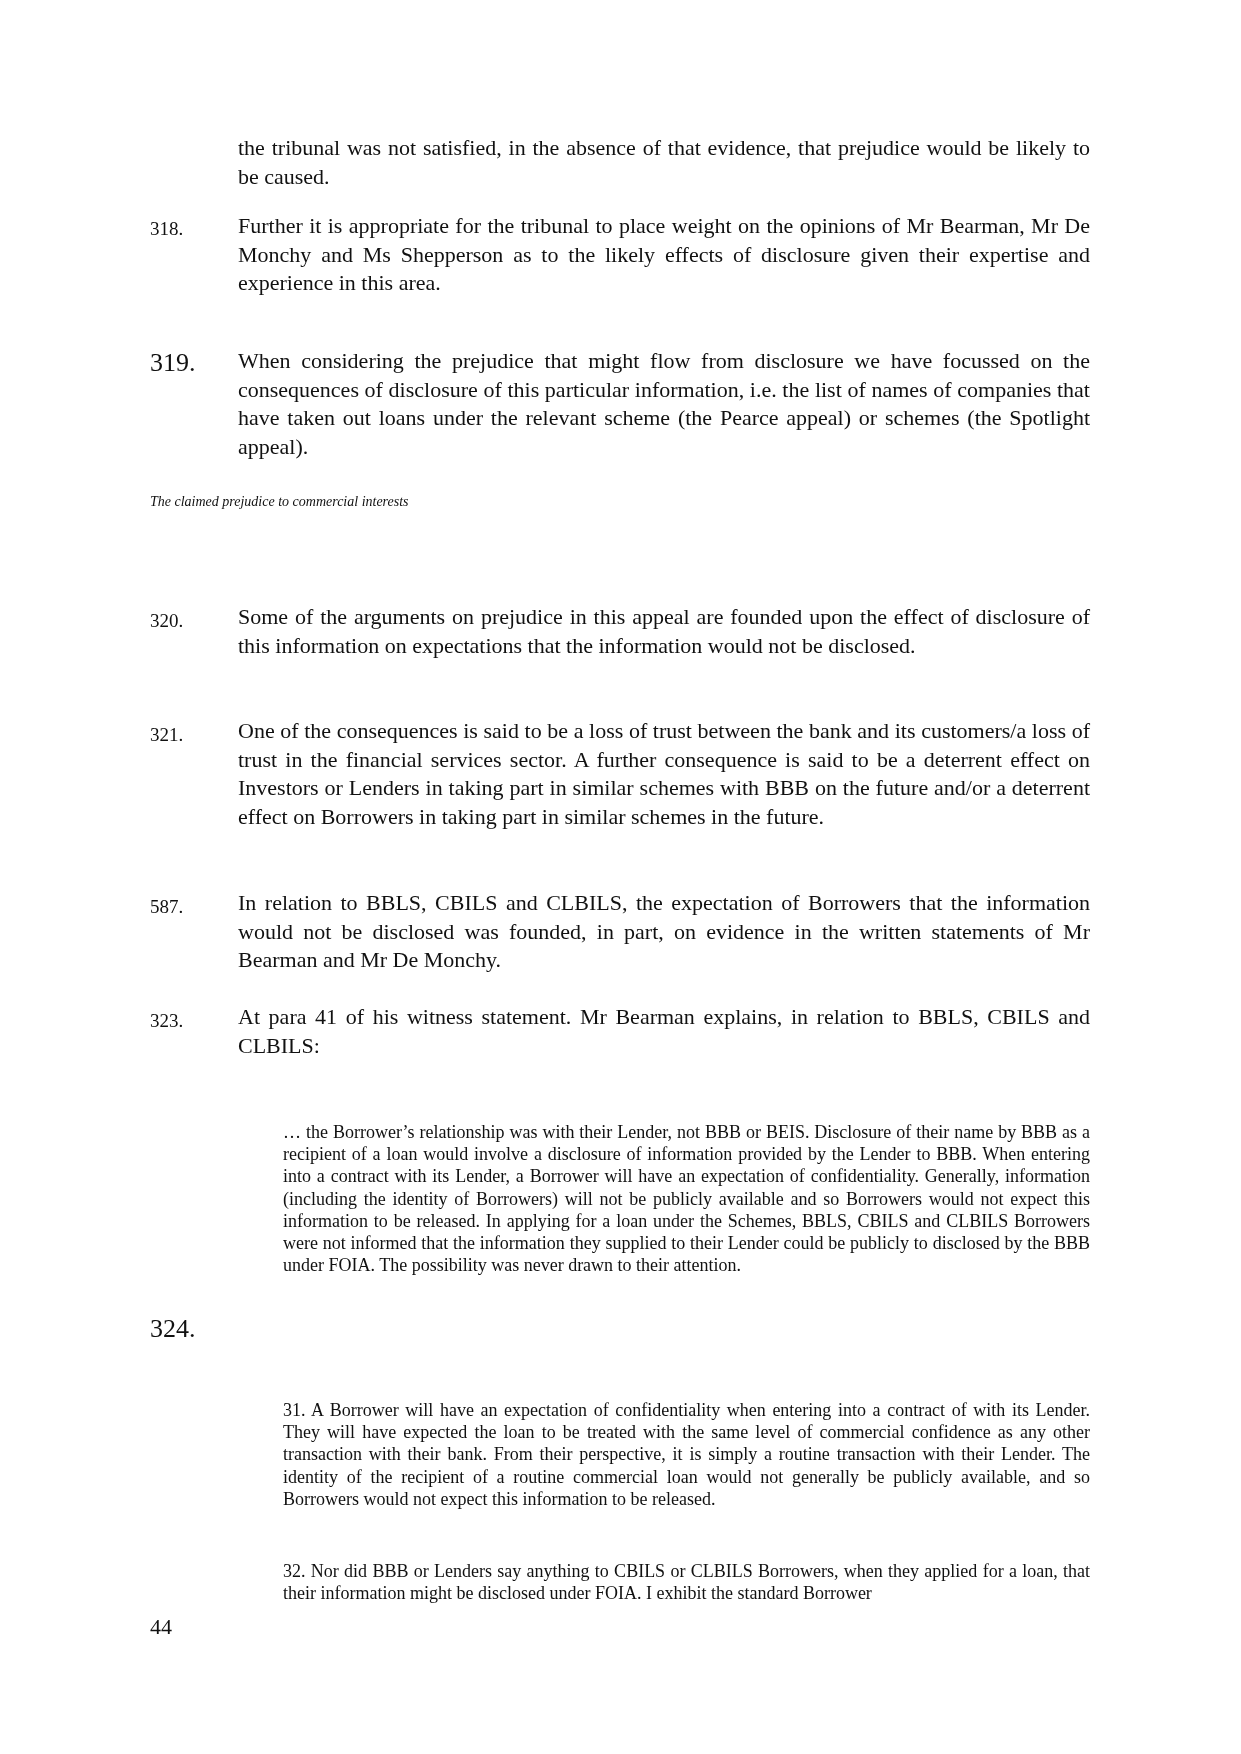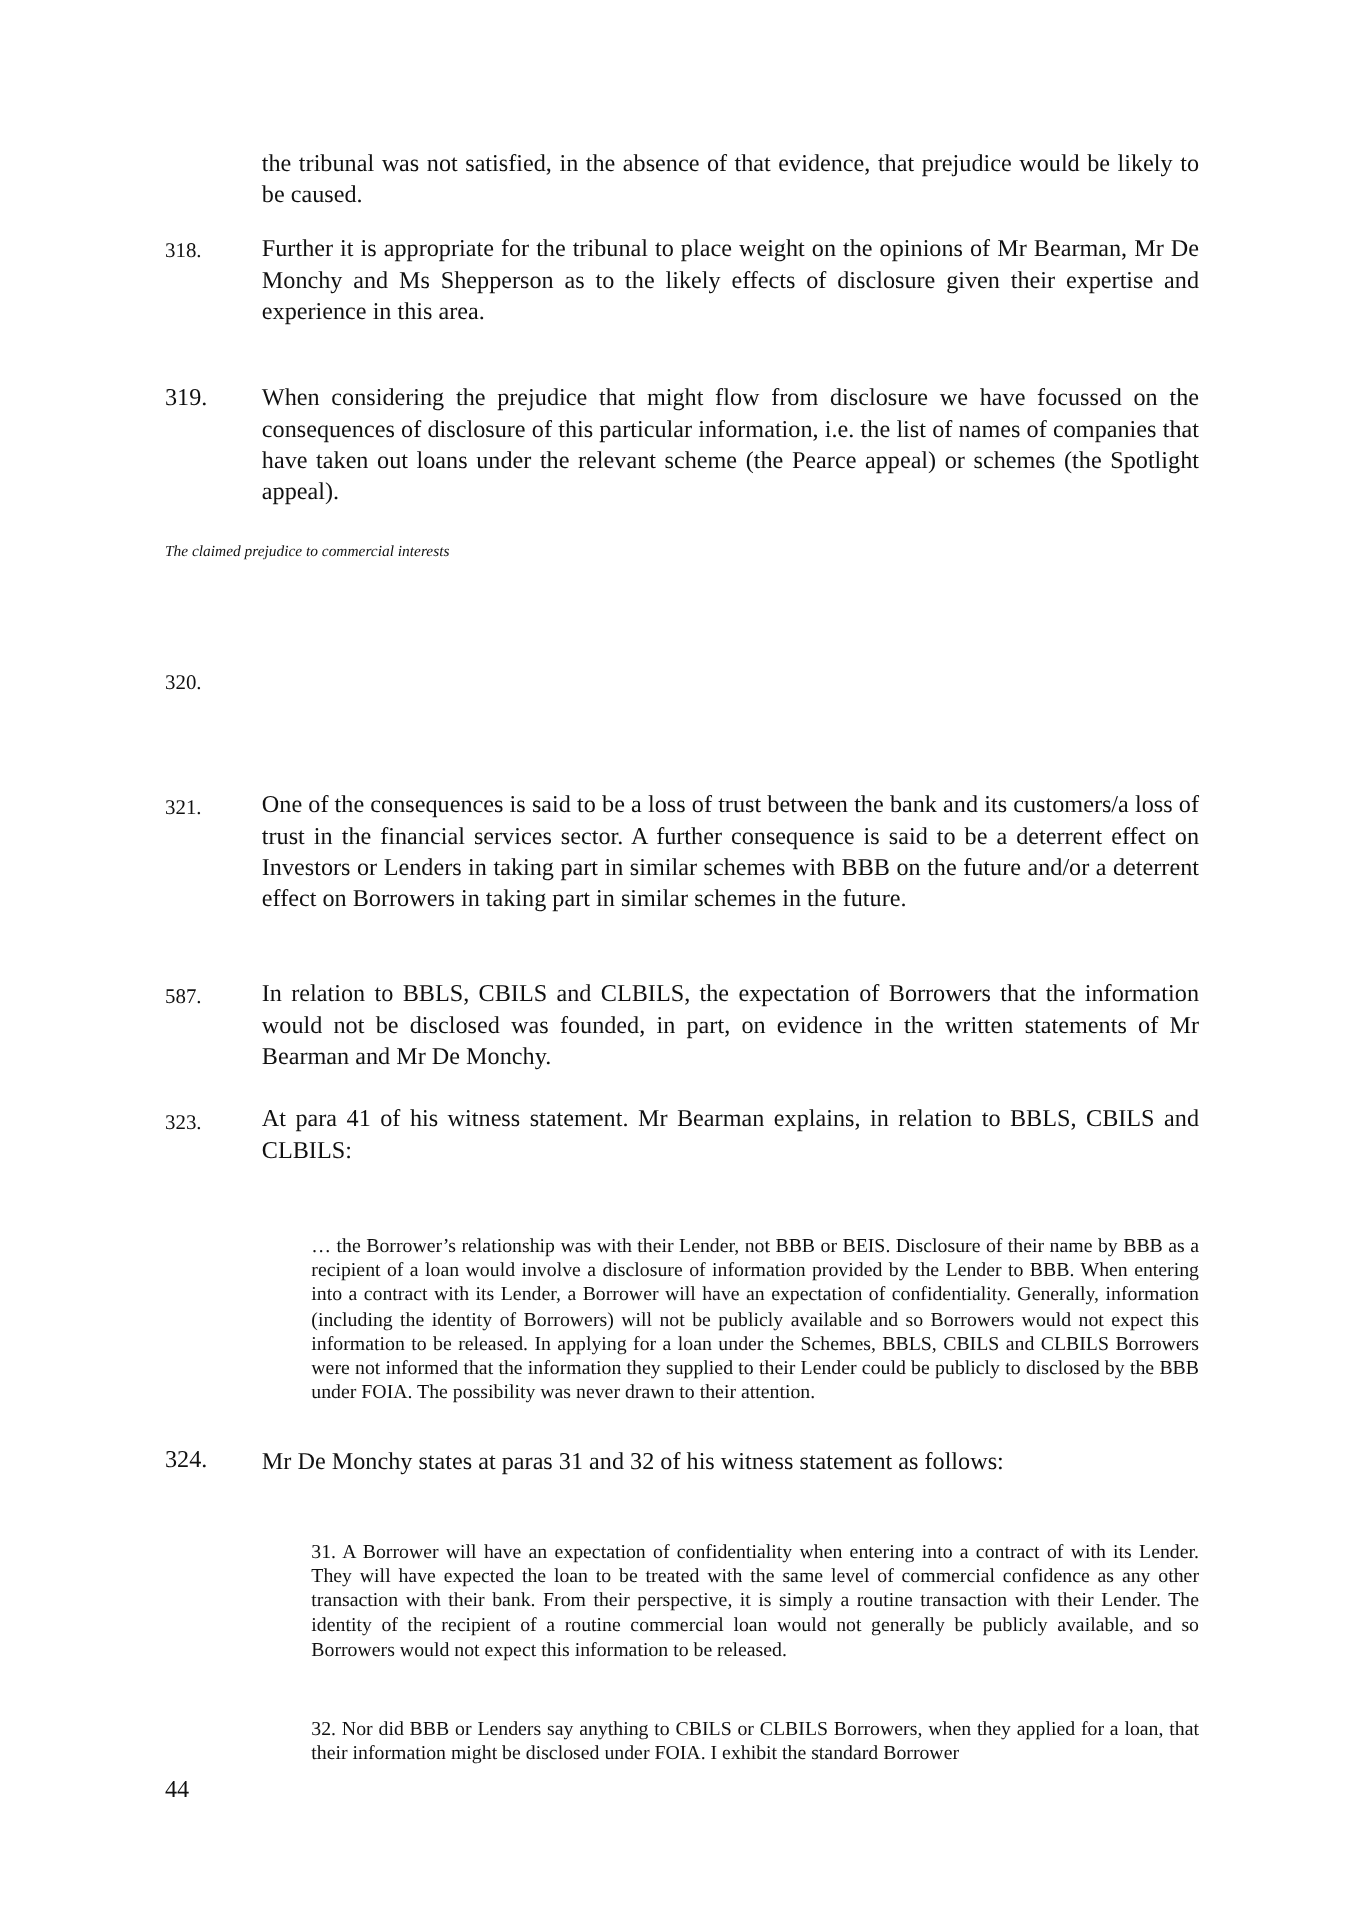--- a/index.html
+++ b/index.html
@@ -1,20 +1,20 @@
 <!DOCTYPE html>
 <html><head>
 <meta charset="utf-8">
 <style>
   html, body { margin:0; padding:0; background:#ffffff; }
   body { width:1241px; height:1754px; position:relative; overflow:hidden;
          font-family:"Liberation Serif", serif; color:#111; }
   .page { position:absolute; left:0; top:0; width:1241px; height:1754px; }
   .num { position:absolute; left:150px; font-size:19px; }
-  .num.big { font-size:22px; }
+  .num.big { font-size:26px; }
   .para { position:absolute; left:238px; width:852px; font-size:22px; line-height:28.5px;
           text-align:justify; }
   .heading { position:absolute; left:150px; font-size:14px; font-style:italic; }
   .quote { position:absolute; left:283px; width:807px; font-size:18px; line-height:22.2px;
            text-align:justify;margin-top:28px; }
   .pagenum { position:absolute; left:150px; top:1614px; font-size:22px; }
 </style>
 </head>
 <body>
 
@@ -24,32 +24,32 @@
 
   <div class="num" style="top:218px;">318.</div>
   <div class="para" style="top:212px;">Further it is appropriate for the tribunal to place weight on the opinions of Mr Bearman, Mr De Monchy and Ms Shepperson as to the likely effects of disclosure given their expertise and experience in this area.</div>
 
   <div class="num big" style="top:348px;">319.</div>
   <div class="para" style="top:347px;">When considering the prejudice that might flow from disclosure we have focussed on the consequences of disclosure of this particular information, i.e. the list of names of companies that have taken out loans under the relevant scheme (the Pearce appeal) or schemes (the Spotlight appeal).</div>
 
   <div class="heading" style="top:494px;">The claimed prejudice to commercial interests</div>
 
   <div class="num" style="top:610px;">320.</div>
+  <div class="para" style="top:603px;">Some of the arguments on prejudice in this appeal are founded upon the effect of disclosure of this information on expectations that the information would not be disclosed.</div>
 
   <div class="num" style="top:724px;">321.</div>
   <div class="para" style="top:717px;">One of the consequences is said to be a loss of trust between the bank and its customers/a loss of trust in the financial services sector. A further consequence is said to be a deterrent effect on Investors or Lenders in taking part in similar schemes with BBB on the future and/or a deterrent effect on Borrowers in taking part in similar schemes in the future.</div>
 
   <div class="num" style="top:896px;">587.</div>
   <div class="para" style="top:889px;">In relation to BBLS, CBILS and CLBILS, the expectation of Borrowers that the information would not be disclosed was founded, in part, on evidence in the written statements of Mr Bearman and Mr De Monchy.</div>
 
   <div class="num" style="top:1010px;">323.</div>
   <div class="para" style="top:1003px;">At para 41 of his witness statement. Mr Bearman explains, in relation to  BBLS, CBILS and CLBILS:</div>
 
   <div class="quote" style="top:1093px;">… the Borrower’s relationship was with their Lender, not BBB or BEIS. Disclosure of their name by BBB as a recipient of a loan would involve a disclosure of information provided by the Lender to BBB. When entering into a contract with its Lender, a Borrower will have an expectation of confidentiality. Generally, information (including the identity of Borrowers) will not be publicly available and so Borrowers would not expect this information to be released. In applying for a loan under the Schemes, BBLS, CBILS and CLBILS Borrowers were not informed that the information they supplied to their Lender could be publicly to disclosed by the BBB under FOIA. The possibility was never drawn to their attention.</div>
 
   <div class="num big" style="top:1314px;">324.</div>
-  <div class="para" style="top:1314px;">Mr De Monchy states at paras 31 and 32 of his witness statement as follows:</div>
 
   <div class="quote" style="top:1371px;">31. A Borrower will have an expectation of confidentiality when entering into a contract of with its Lender. They will have expected the loan to be treated with the same level of commercial confidence as any other transaction with their bank. From their perspective, it is simply a routine transaction with their Lender. The identity of the recipient of a routine commercial loan would not generally be publicly available, and so Borrowers would not expect this information to be released.</div>
   <div class="quote" style="top:1532px;">32. Nor did BBB or Lenders say anything to CBILS or CLBILS Borrowers, when they applied for a loan, that their information might be disclosed under FOIA. I exhibit the standard Borrower</div>
 
   <div class="pagenum">44</div>
 </div>
 
 </body></html>

